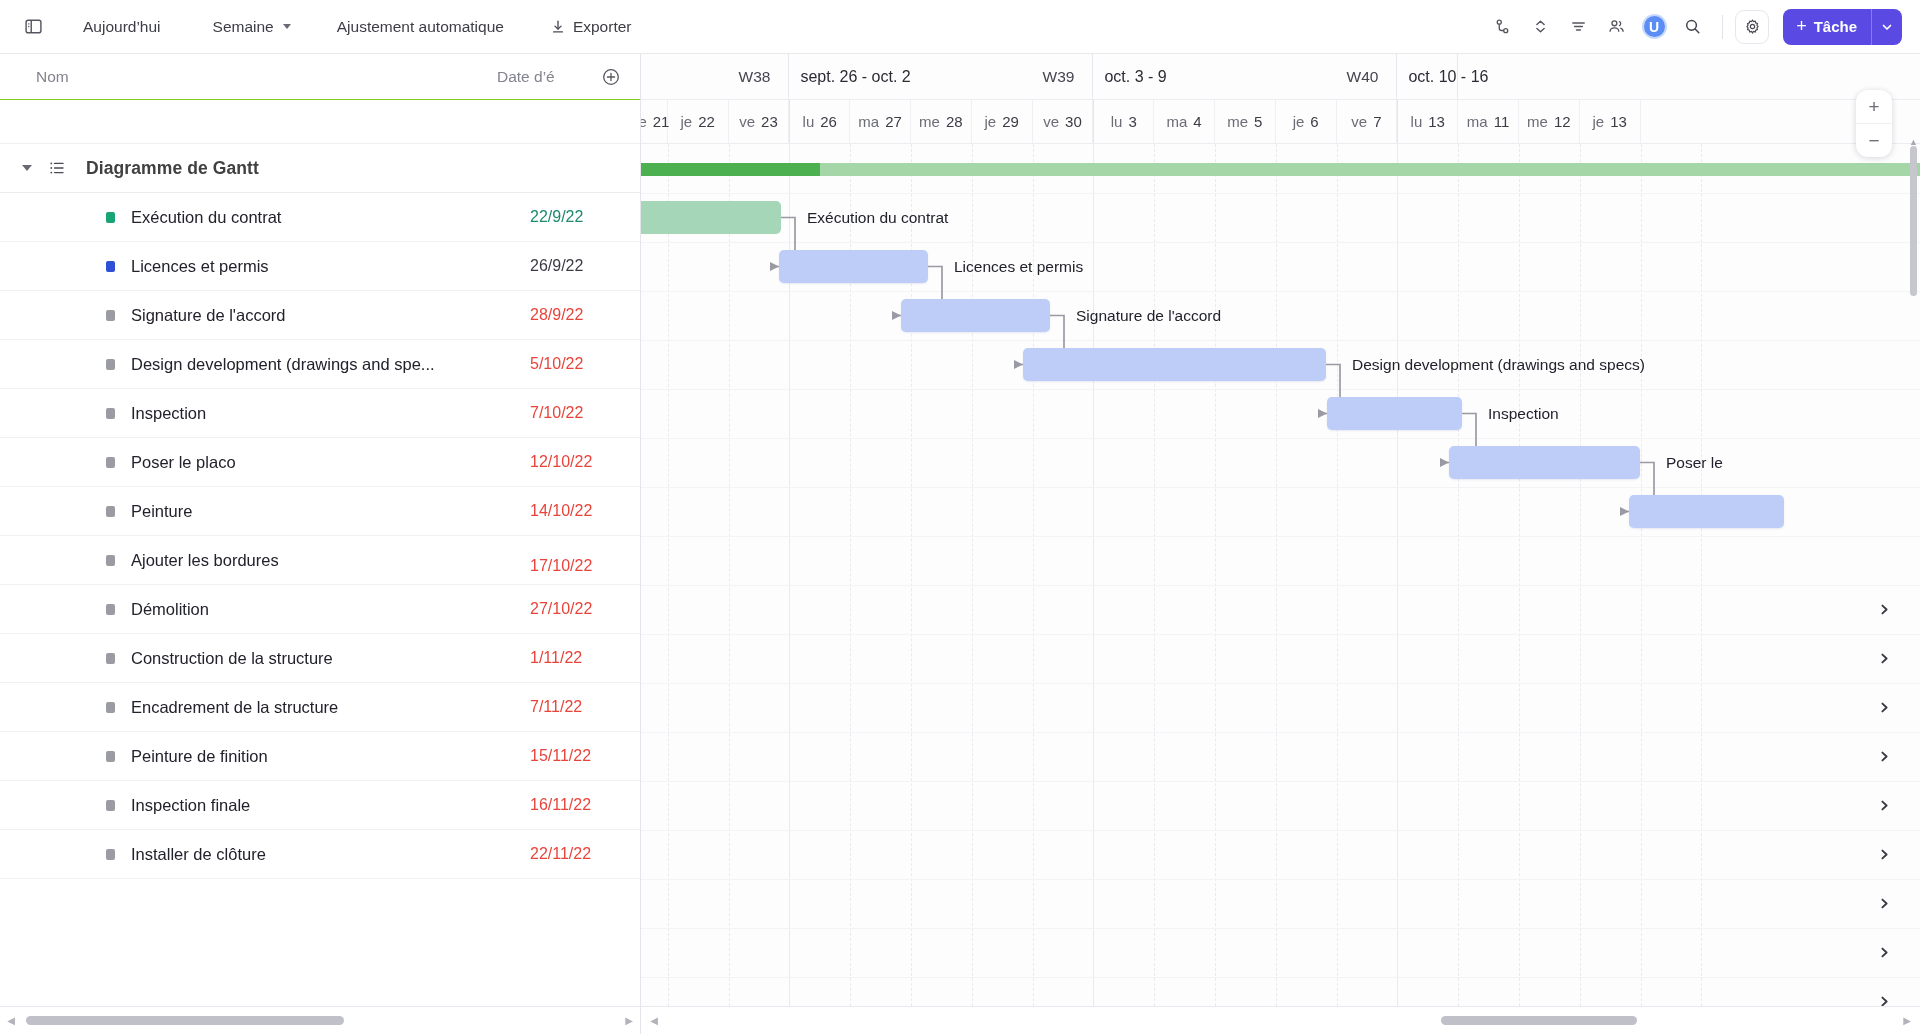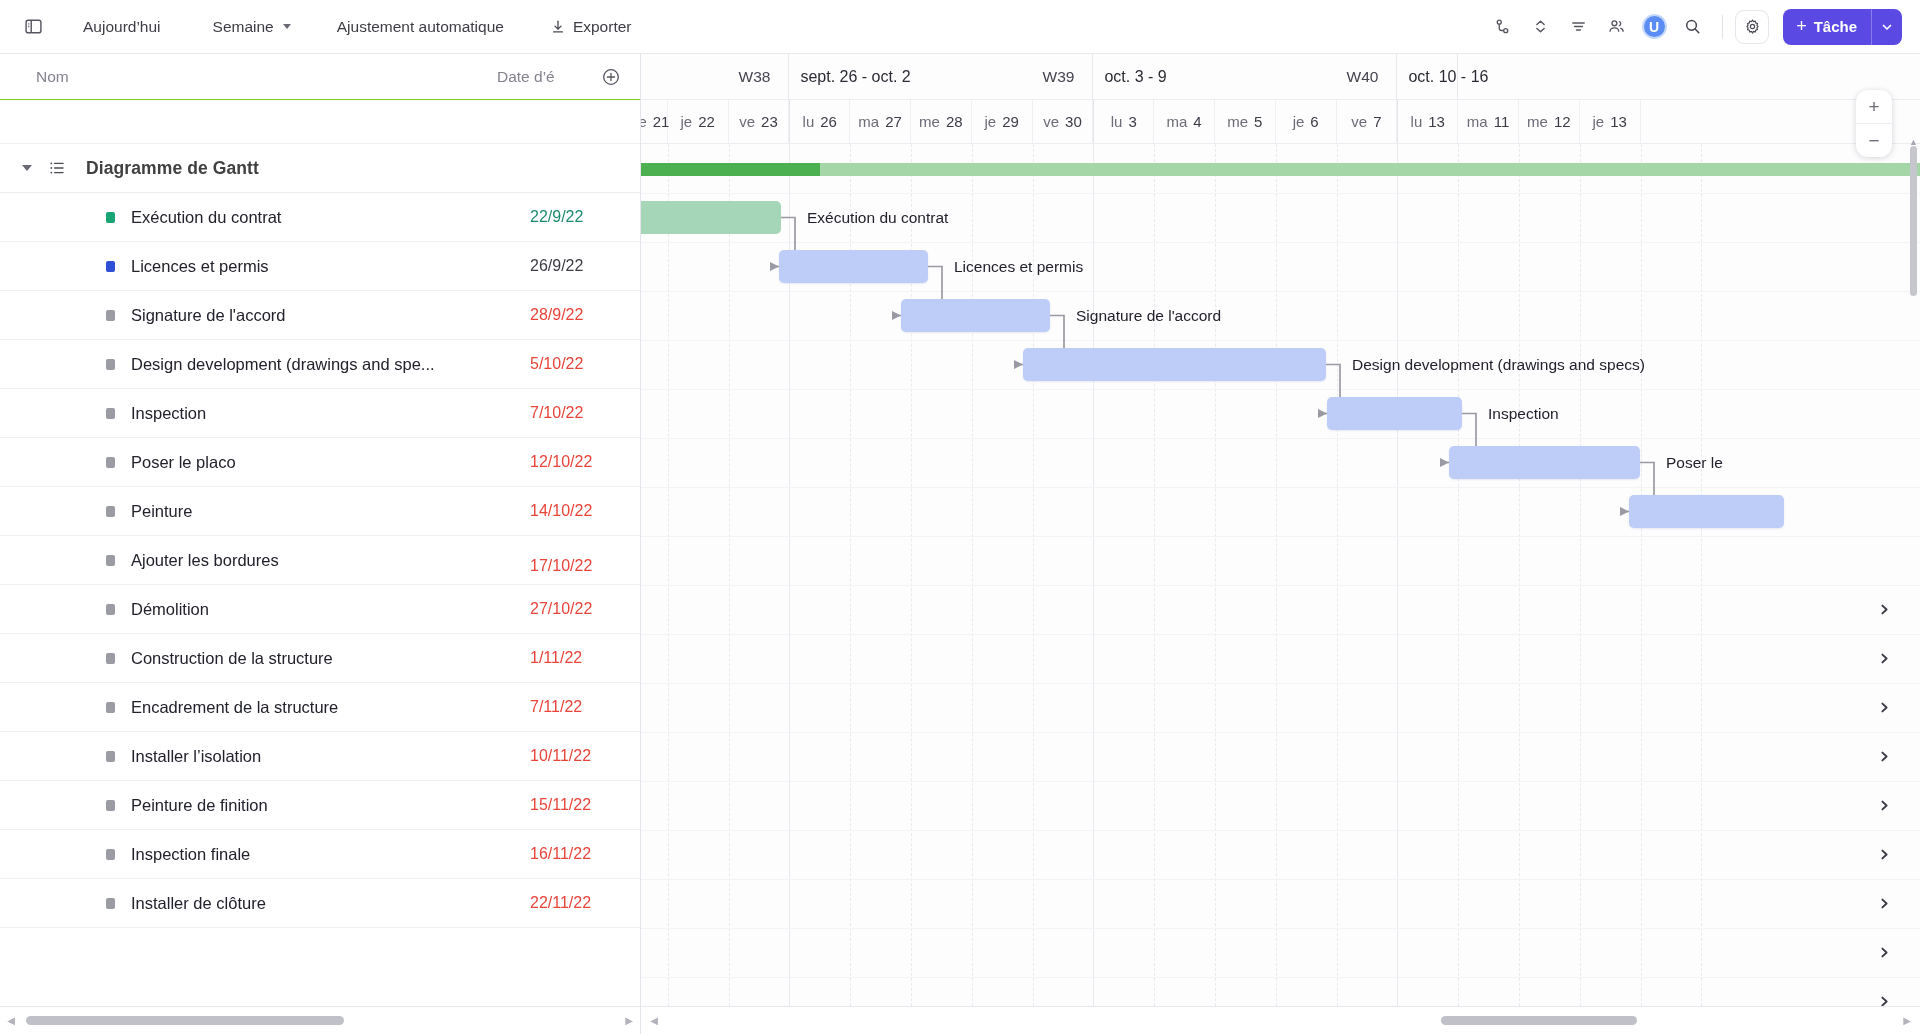--- a/index.html
+++ b/index.html
@@ -343,25 +343,20 @@
           </div>
           <div class="task-row">
             <span class="sq" style="background: rgb(155, 155, 163);"></span>
             <span class="t-name">Construction de la structure</span>
             <span class="t-date" style="color: rgb(232, 68, 58);">1/11/22</span>
           </div>
           <div class="task-row">
             <span class="sq" style="background: rgb(155, 155, 163);"></span>
             <span class="t-name">Encadrement de la structure</span>
             <span class="t-date" style="color: rgb(232, 68, 58);">7/11/22</span>
-          </div>
-          <div class="task-row">
-            <span class="sq" style="background: rgb(155, 155, 163);"></span>
-            <span class="t-name">Installer l’isolation</span>
-            <span class="t-date" style="color: rgb(232, 68, 58);">10/11/22</span>
           </div>
           <div class="task-row">
             <span class="sq" style="background: rgb(155, 155, 163);"></span>
             <span class="t-name">Peinture de finition</span>
             <span class="t-date" style="color: rgb(232, 68, 58);">15/11/22</span>
           </div>
           <div class="task-row">
             <span class="sq" style="background: rgb(155, 155, 163);"></span>
             <span class="t-name">Inspection finale</span>
             <span class="t-date" style="color: rgb(232, 68, 58);">16/11/22</span>

